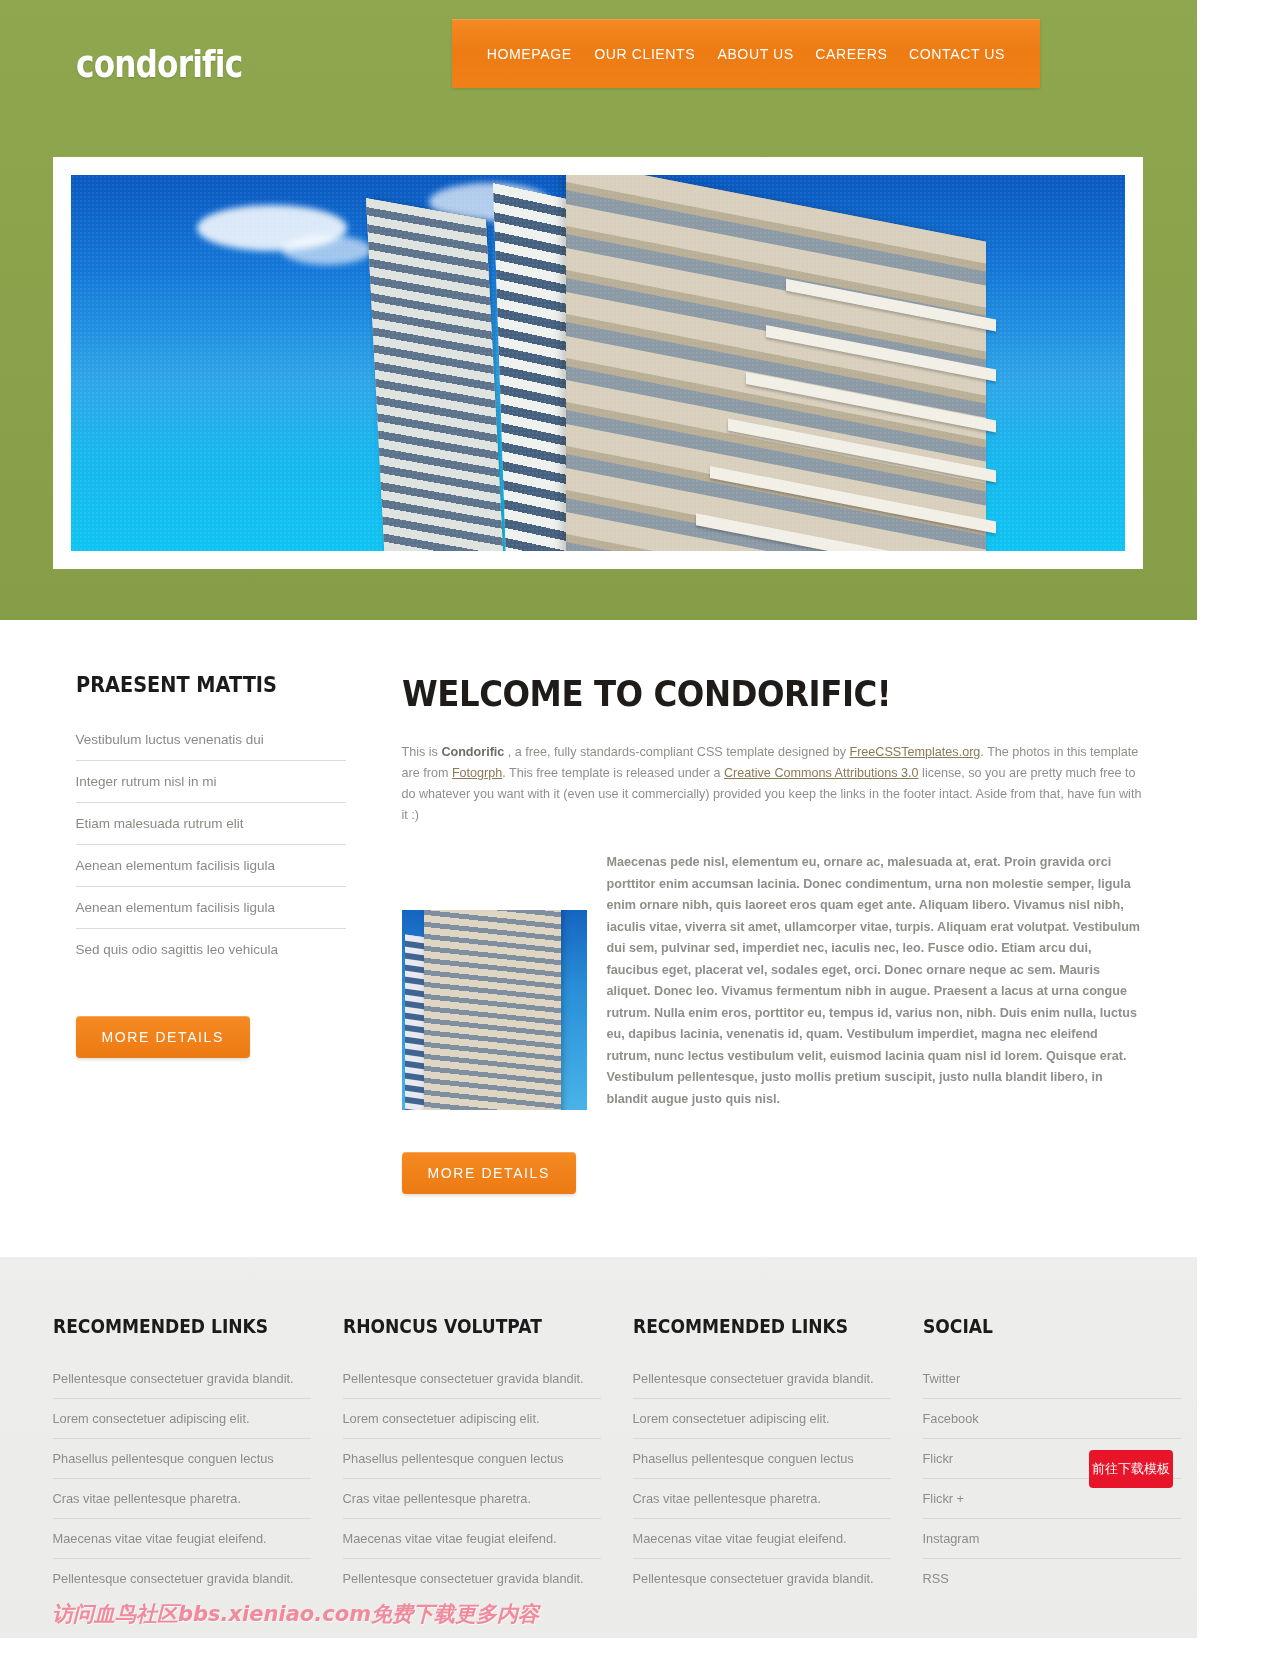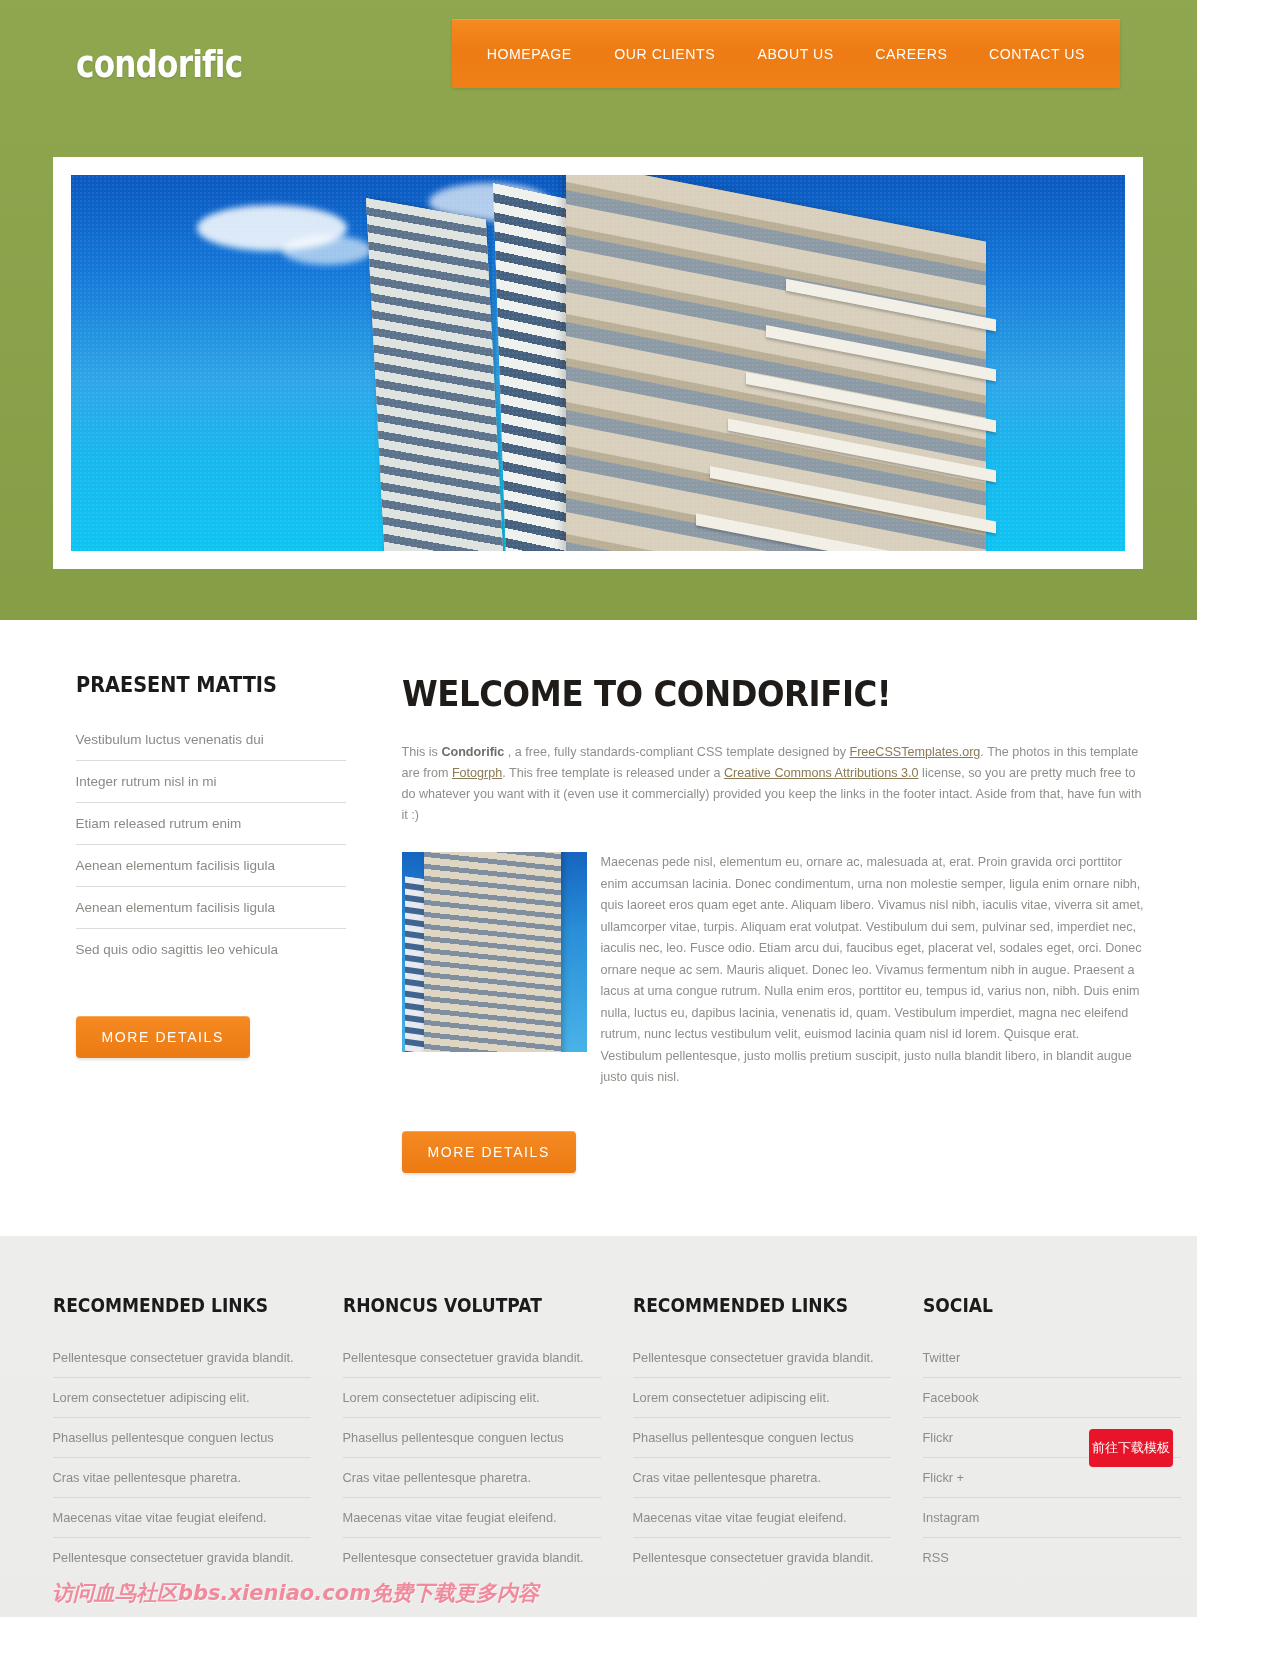--- a/index.html
+++ b/index.html
@@ -32,21 +32,21 @@
     font-weight:bold;
     font-size:38px;
     letter-spacing:-1px;
     transform:scaleX(0.82);
     transform-origin:left center;
     text-shadow:0 1px 2px rgba(0,0,0,0.18);
   }
   .nav {
     position:absolute;
     left:452px; top:19px;
-    width:668px; height:69px;
+    width:588px; height:69px;
     background:#f07c18;
     background-image:linear-gradient(to bottom,#f58a22 0%,#ee7b14 45%,#ef8017 100%);
     display:flex;
     align-items:center;
     justify-content:space-between;
     padding:12px 32px;
     box-shadow:inset 0 1px 0 rgba(255,255,255,0.18), 0 1px 3px rgba(0,0,0,0.12);
   }
   .nav a {
     color:#ffffff;
@@ -177,21 +177,21 @@
   p.intro {
     font-size:12.6px;
     line-height:21px;
     color:#8f8f8a;
     margin:0 0 26px 0;
     max-width:762px;
   }
   p.intro b { color:#6e6e69; }
   p.intro a { color:#8a7a55; text-decoration:underline; }
 
-  .article { display:flex; gap:14px; align-items:flex-start; }
+  .article { display:flex; gap:20px; align-items:flex-end;font-weight:bold; }
   .article-photo {
     flex:0 0 185px;
     width:185px; height:200px;
     overflow:hidden;
     position:relative;
     background:linear-gradient(to bottom,#1565c0 0%,#2a8fd8 40%,#49b3e8 100%);
   }
   .article-photo .ap-tower {
     position:absolute; left:12%; top:-6%;
     width:74%; height:112%;
@@ -340,21 +340,21 @@
     <aside class="sidebar">
       <h2 class="sec-title">PRAESENT MATTIS</h2>
       <ul class="linklist">
         <li>
             <a href="#">Vestibulum luctus venenatis dui</a>
           </li>
         <li>
             <a href="#">Integer rutrum nisl in mi</a>
           </li>
         <li>
-            <a href="#">Etiam released rutrum enim</a>
+            <a href="#">Etiam malesuada rutrum elit</a>
           </li>
         <li>
             <a href="#">Aenean elementum facilisis ligula</a>
           </li>
         <li>
             <a href="#">Aenean elementum facilisis ligula</a>
           </li>
         <li>
             <a href="#">Sed quis odio sagittis leo vehicula</a>
           </li>

